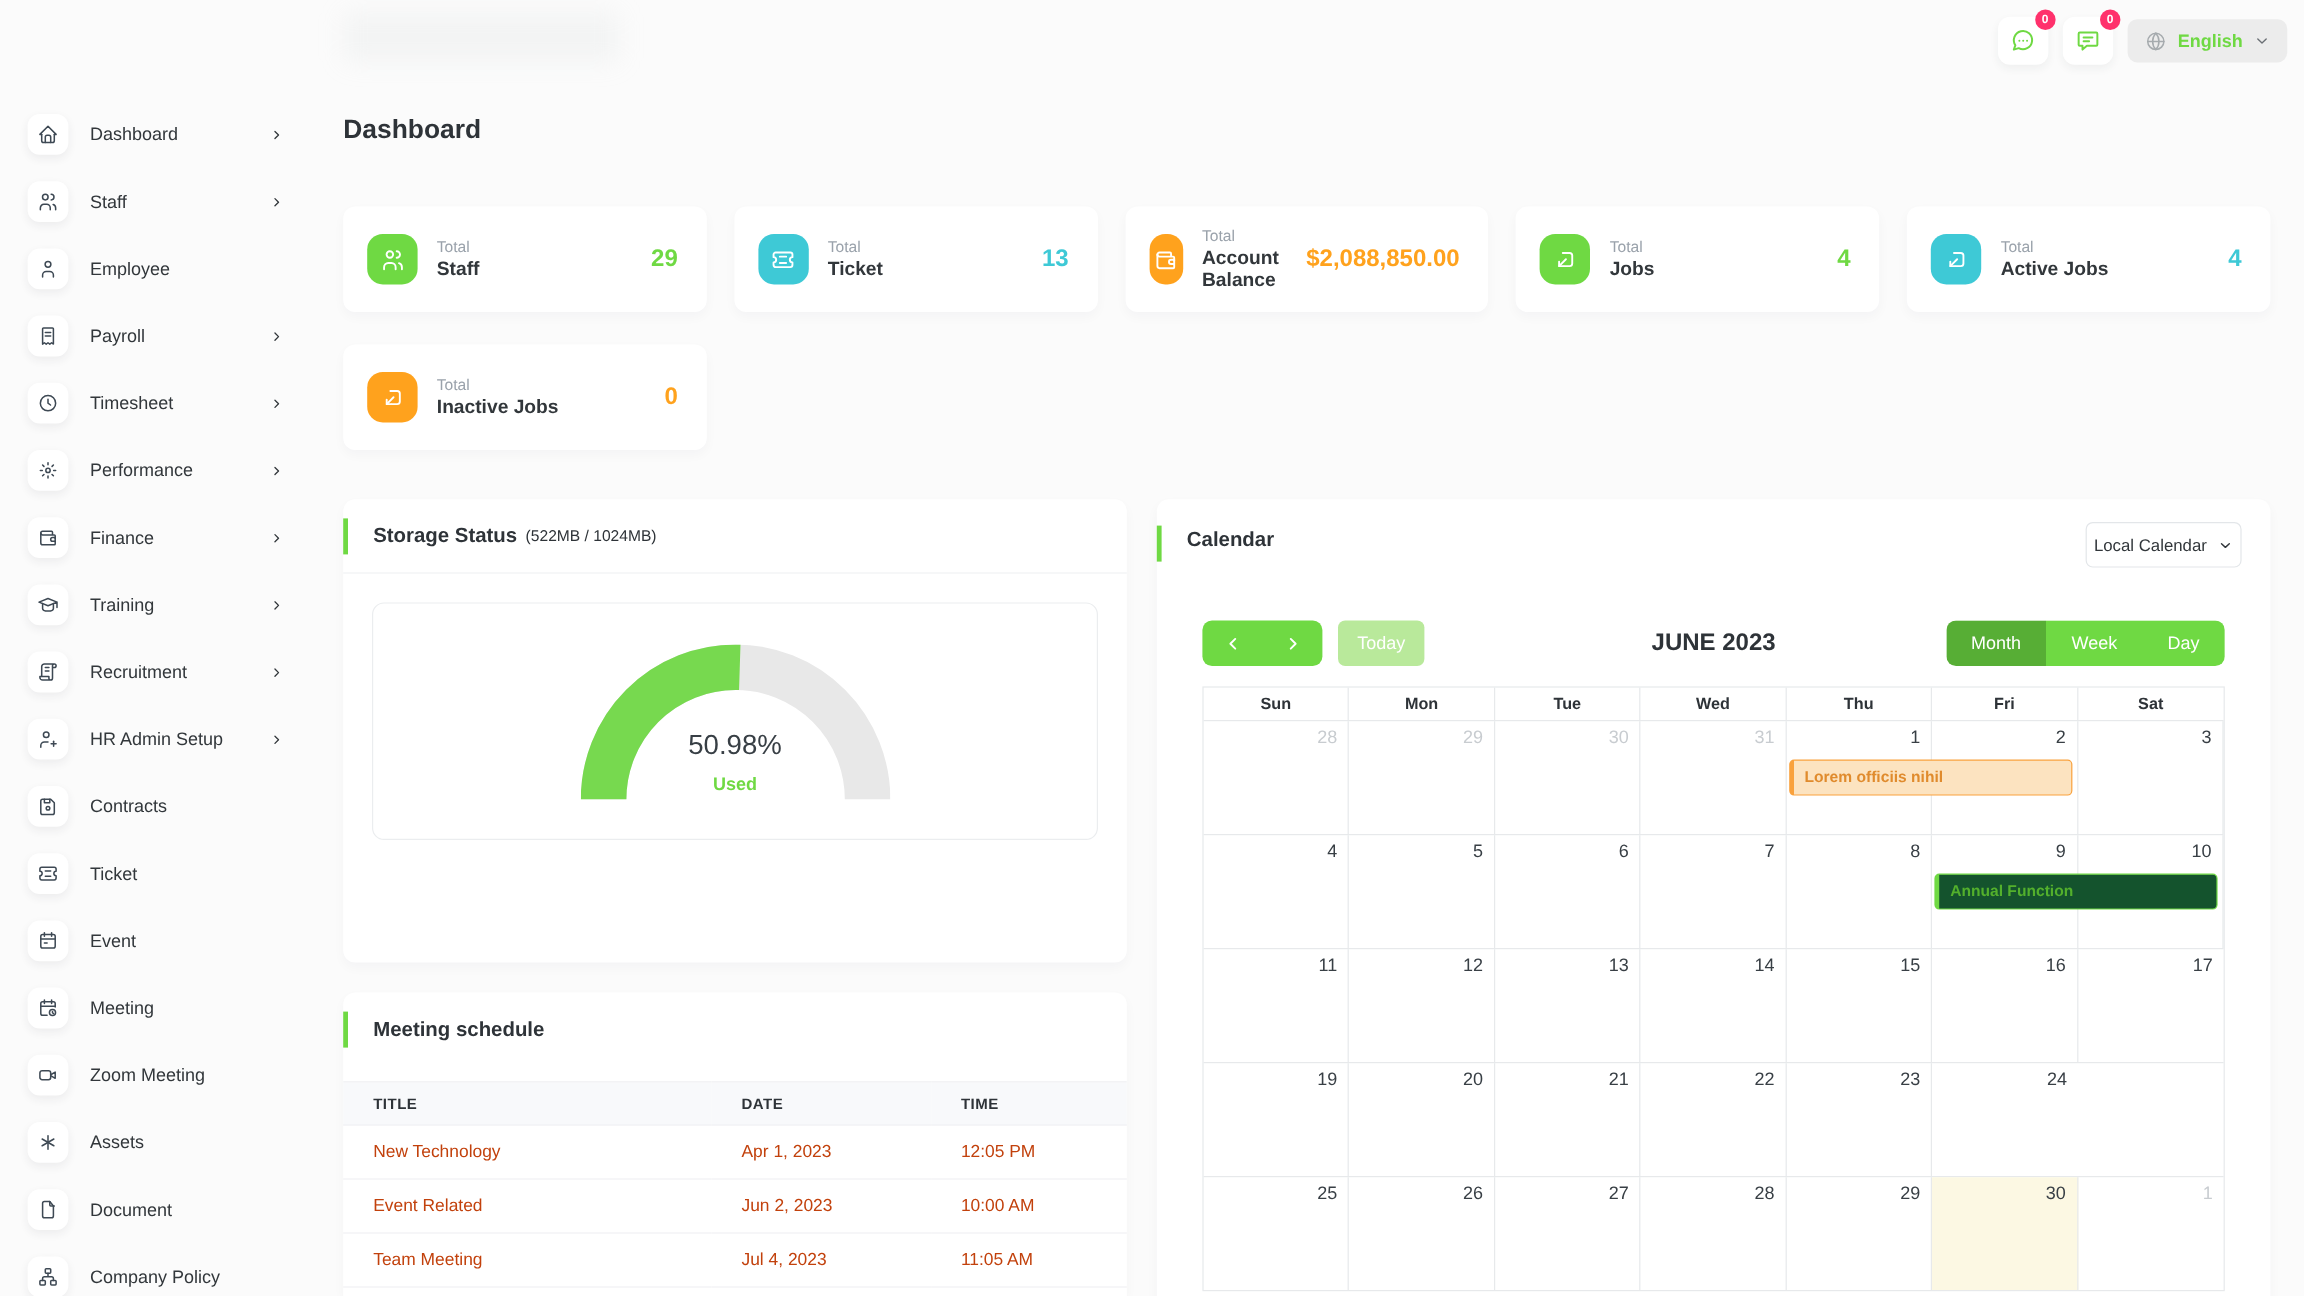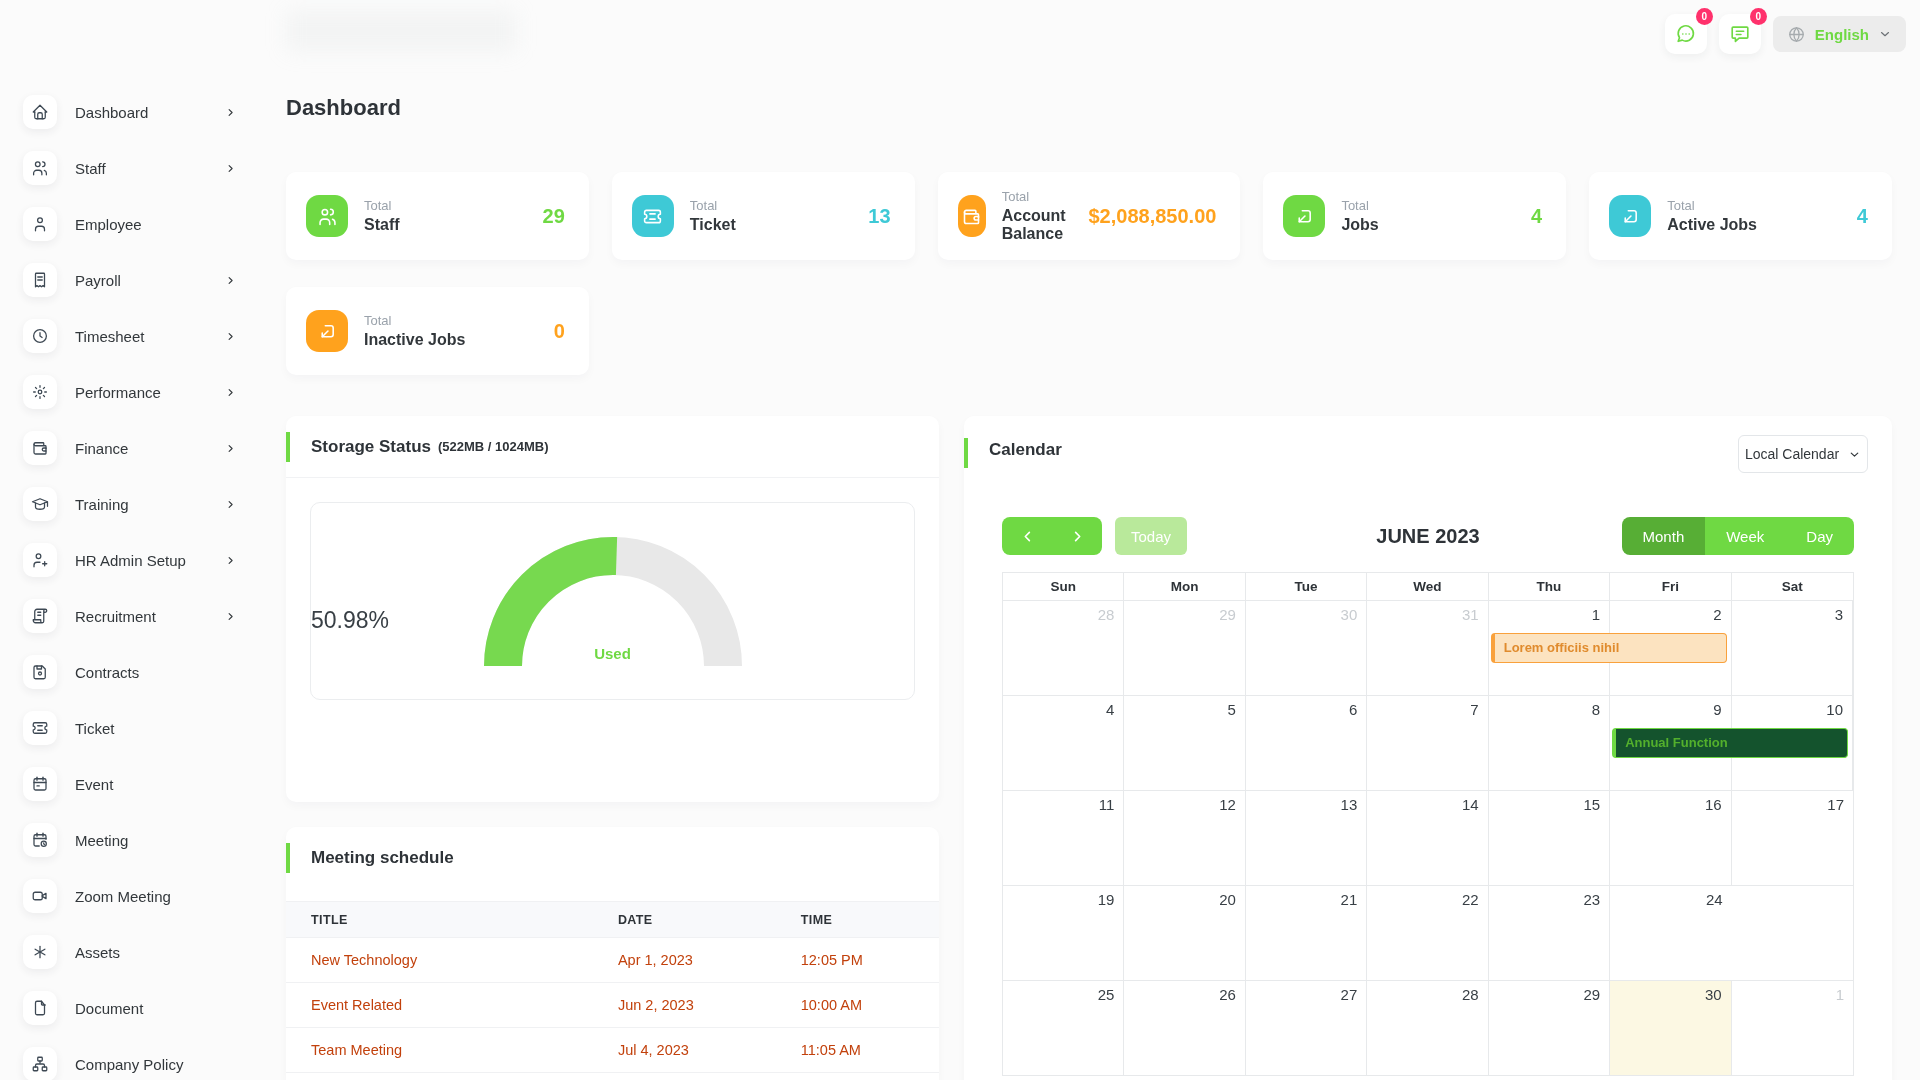--- a/index.html
+++ b/index.html
@@ -53,27 +53,27 @@
   .stat-value { margin-left:auto; font-size:20px; font-weight:700; }
   .bg-green { background:#6fd943; } .bg-teal { background:#3ec9d6; } .bg-orange { background:#ffa21d; }
   .tx-green { color:#6fd943; } .tx-teal { color:#3ec9d6; } .tx-orange { color:#ffa21d; }
 
   
   .card { position:absolute; background:#fff; border-radius:10px; box-shadow:0 4px 10px rgba(40,45,50,.03); }
   .card-head { position:relative; height:62px; display:flex; align-items:center; padding:0 25px; }
   .card-head.bordered { border-bottom:1px solid #f1f2f4; }
   .accent { position:absolute; left:0; top:16px; width:4px; height:30px; background:#6fd943; }
   .card-title { font-size:17px; font-weight:700; color:#2e3338; }
-  .card-subtitle { font-size:13px; font-weight:700; color:#2e3338; margin-left:7px;text-align:right; }
+  .card-subtitle { font-size:13px; font-weight:400; color:#2e3338; margin-left:7px;text-align:right; }
 
   
   .storage-card { left:286px; top:416px; width:653px; height:386px; }
   .gauge-panel { margin:24px; height:198px; border:1px solid #ebedef; border-radius:10px; position:relative; }
   .gauge-svg { position:absolute; left:50%; transform:translateX(-50%); top:34px; }
-  .gauge-pct { position:absolute; top:104px; width:100%; font-size:23px; color:#383f45; }
+  .gauge-pct { position:absolute; top:104px; width:100%; text-align:center; font-size:23px; color:#383f45; }
   .gauge-used { position:absolute; top:142px; width:100%; text-align:center; font-size:15px; font-weight:700; color:#6fd943; }
 
   
   .meeting-card { left:286px; top:827px; width:653px; height:253px; border-radius:10px 10px 0 0; }
   .mtable { width:100%; border-collapse:collapse; margin-top:12px; }
   .mtable th { background:#f8f9fb; font-size:12.5px; font-weight:700; letter-spacing:.4px;
     color:#2e3338; text-align:left; height:36px; padding-left:25px; text-transform:uppercase;
     border-top:1px solid #f0f1f3; border-bottom:1px solid #f0f1f3; }
   .mtable td { font-size:14.5px; color:#c2410c; height:45px; padding-left:25px; border-bottom:1px solid #f0f1f3; }
   .col-title { width:47%; } .col-date { width:28%; } .col-time { width:25%; }
@@ -273,42 +273,42 @@
       <span class="side-label">Training</span>
       <span class="side-chevron">
         <svg width="11" height="11" viewBox="0 0 24 24" fill="none" stroke="currentColor" stroke-width="2.4" stroke-linecap="round" stroke-linejoin="round">
           <path d="M9 5.5l6.5 6.5l-6.5 6.5"></path>
         </svg>
       </span>
     </div>
     <div class="side-item">
       <span class="icon-box">
         <svg width="18" height="18" viewBox="0 0 24 24" fill="none" stroke="currentColor" stroke-width="1.7" stroke-linecap="round" stroke-linejoin="round">
+          <path d="M15 21h-9a3 3 0 0 1 -3 -3v-1h10v2a2 2 0 0 0 4 0v-14a2 2 0 1 1 2 2h-2m2 -4h-11a3 3 0 0 0 -3 3v11"></path>
+          <path d="M9 7h4"></path>
+          <path d="M9 11h4"></path>
+        </svg>
+      </span>
+      <span class="side-label">Recruitment</span>
+      <span class="side-chevron">
+        <svg width="11" height="11" viewBox="0 0 24 24" fill="none" stroke="currentColor" stroke-width="2.4" stroke-linecap="round" stroke-linejoin="round">
+          <path d="M9 5.5l6.5 6.5l-6.5 6.5"></path>
+        </svg>
+      </span>
+    </div>
+    <div class="side-item">
+      <span class="icon-box">
+        <svg width="18" height="18" viewBox="0 0 24 24" fill="none" stroke="currentColor" stroke-width="1.7" stroke-linecap="round" stroke-linejoin="round">
           <circle cx="10" cy="7" r="3.1"></circle>
           <path d="M4 21v-2a4 4 0 0 1 4 -4h4"></path>
           <path d="M15.5 17h5.5"></path>
           <path d="M18.25 14.25v5.5"></path>
         </svg>
       </span>
       <span class="side-label">HR Admin Setup</span>
-      <span class="side-chevron">
-        <svg width="11" height="11" viewBox="0 0 24 24" fill="none" stroke="currentColor" stroke-width="2.4" stroke-linecap="round" stroke-linejoin="round">
-          <path d="M9 5.5l6.5 6.5l-6.5 6.5"></path>
-        </svg>
-      </span>
-    </div>
-    <div class="side-item">
-      <span class="icon-box">
-        <svg width="18" height="18" viewBox="0 0 24 24" fill="none" stroke="currentColor" stroke-width="1.7" stroke-linecap="round" stroke-linejoin="round">
-          <path d="M15 21h-9a3 3 0 0 1 -3 -3v-1h10v2a2 2 0 0 0 4 0v-14a2 2 0 1 1 2 2h-2m2 -4h-11a3 3 0 0 0 -3 3v11"></path>
-          <path d="M9 7h4"></path>
-          <path d="M9 11h4"></path>
-        </svg>
-      </span>
-      <span class="side-label">Recruitment</span>
       <span class="side-chevron">
         <svg width="11" height="11" viewBox="0 0 24 24" fill="none" stroke="currentColor" stroke-width="2.4" stroke-linecap="round" stroke-linejoin="round">
           <path d="M9 5.5l6.5 6.5l-6.5 6.5"></path>
         </svg>
       </span>
     </div>
     <div class="side-item">
       <span class="icon-box">
         <svg width="18" height="18" viewBox="0 0 24 24" fill="none" stroke="currentColor" stroke-width="1.7" stroke-linecap="round" stroke-linejoin="round">
           <path d="M6 4h9l4 4v11a2 2 0 0 1 -2 2h-11a2 2 0 0 1 -2 -2v-13a2 2 0 0 1 2 -2z"></path>

